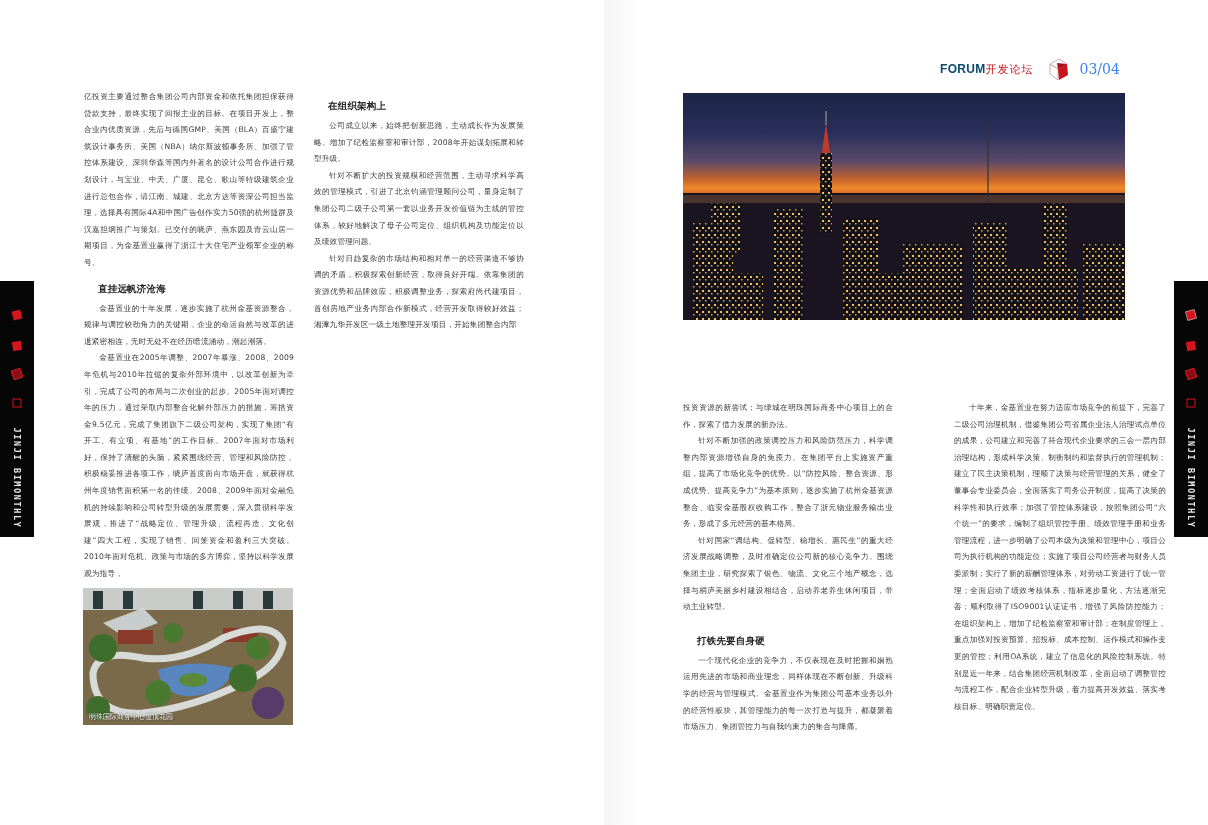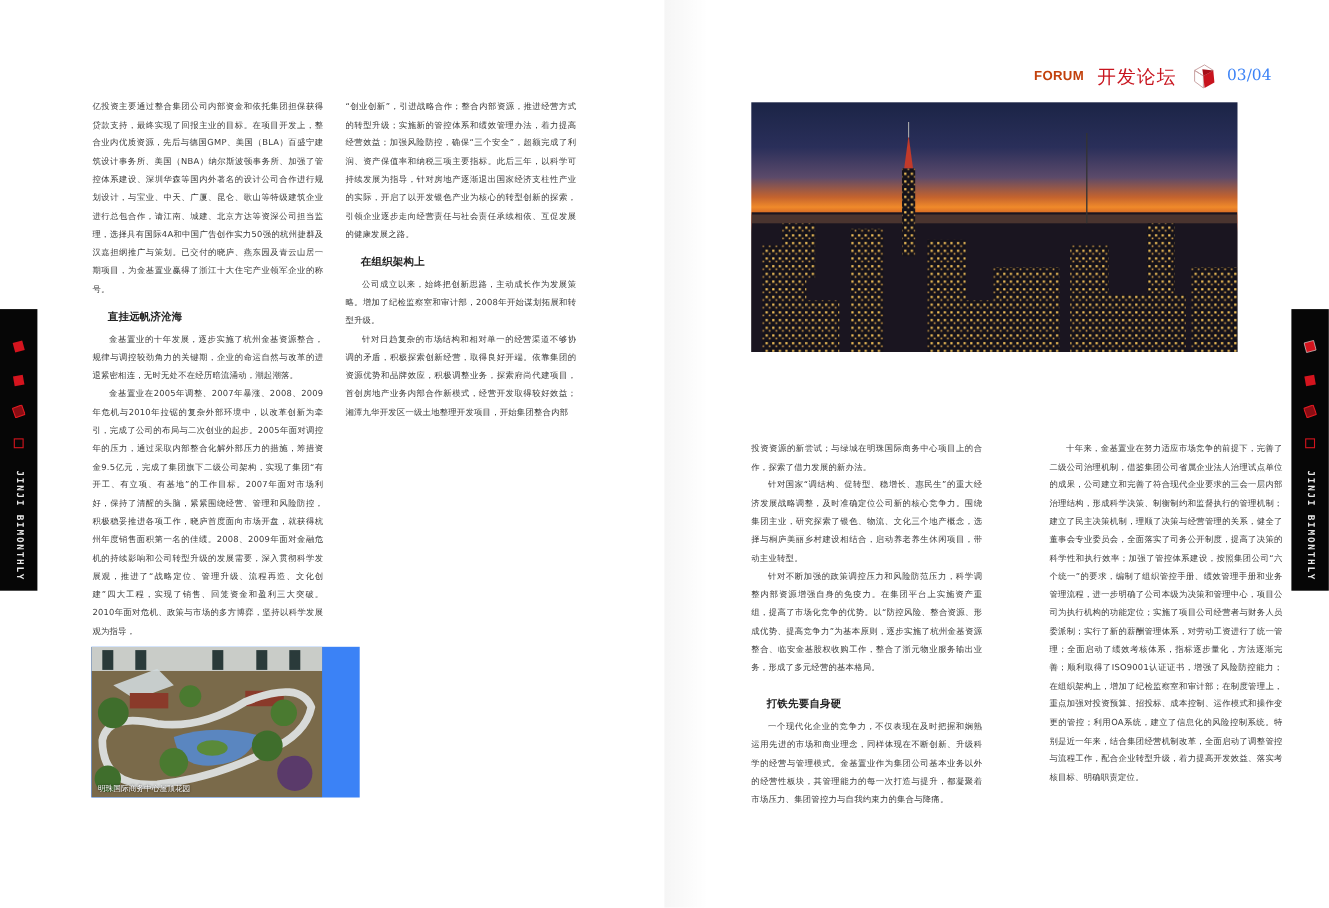--- a/index.html
+++ b/index.html
@@ -10,27 +10,27 @@
   .col p.noindent{text-indent:0;}
   .col h3{margin:9px 0 4px 14px;font-size:9.5px;font-weight:bold;color:#222;line-height:16px;}
   .col .gap{height:8px;}
   .tab{position:absolute;top:281px;width:34px;height:256px;background:#060606;}
   .tab.left{left:0;}
   .tab.right{left:1174px;}
   .tab .cube{position:absolute;left:11px;width:12px;height:12px;}
   .tab .vtext{position:absolute;left:0;top:142px;width:34px;height:110px;display:flex;align-items:center;justify-content:center;}
   .tab .vtext span{display:block;transform:rotate(90deg);white-space:nowrap;color:#e8e8e8;font-family:"DejaVu Sans Mono","Liberation Mono",monospace;font-size:8.5px;letter-spacing:1.6px;font-weight:bold;}
   .header{position:absolute;top:54px;left:940px;height:30px;display:flex;align-items:center;}
-  .header .forum{color:#c2410c;font-family:"Liberation Sans",sans-serif;font-weight:bold;font-size:12px;letter-spacing:0.3px;}
-  .header .cn{color:#c8141e;font-size:17px;margin-left:12px;letter-spacing:1px;}
+  .header .forum{color:#0c4a6e;font-family:"Liberation Sans",sans-serif;font-weight:bold;font-size:12px;letter-spacing:0.3px;}
+  .header .cn{color:#c8141e;font-size:11px;margin-left:0;letter-spacing:1px;}
   .header .logo{margin-left:10px;width:28px;height:28px;}
   .header .pages{margin-left:8px;font-family:"DejaVu Serif","Liberation Serif",serif;font-size:14px;color:#3b82f6;}
   .photo{position:absolute;overflow:hidden;}
   .city{left:683px;top:93px;width:442px;height:227px;background:linear-gradient(to bottom,#1b2446 0%,#2a2f5a 18%,#5b4a6a 30%,#c4632e 38%,#f08a2a 42%,#b8441e 47%,#2a1a1e 52%,#121018 100%);}
-  .garden{left:83px;top:588px;width:244px;height:137px;background:#3b82f6;}
+  .garden{left:83px;top:588px;width:210px;height:137px;background:#404040;}
   .caption{position:absolute;left:6px;bottom:3px;font-size:7px;color:#ffffff;text-shadow:0 0 2px #000;}
 </style>
 </head>
 <body>
 
 <div class="spread-shadow"></div>
 
 <div class="header">
   <span class="forum">FORUM</span>
   <span class="cn">开发论坛</span>
@@ -80,23 +80,23 @@
 </div>
 
 <div class="col" style="left:84px;top:89px;width:210px;">
   <p class="noindent">亿投资主要通过整合集团公司内部资金和依托集团担保获得贷款支持，最终实现了回报主业的目标。在项目开发上，整合业内优质资源，先后与德国GMP、美国（BLA）百盛宁建筑设计事务所、美国（NBA）纳尔斯波顿事务所、加强了管控体系建设、深圳华森等国内外著名的设计公司合作进行规划设计，与宝业、中天、广厦、昆仑、歌山等特级建筑企业进行总包合作，请江南、城建、北京方达等资深公司担当监理，选择具有国际4A和中国广告创作实力50强的杭州捷群及汉嘉担纲推广与策划。已交付的晓庐、燕东园及青云山居一期项目，为金基置业赢得了浙江十大住宅产业领军企业的称号。</p>
   <h3>直挂远帆济沧海</h3>
   <p>金基置业的十年发展，逐步实施了杭州金基资源整合，规律与调控较劲角力的关键期，企业的命运自然与改革的进退紧密相连，无时无处不在经历暗流涌动，潮起潮落。</p>
   <p>金基置业在2005年调整、2007年暴涨、2008、2009年危机与2010年拉锯的复杂外部环境中，以改革创新为牵引，完成了公司的布局与二次创业的起步。2005年面对调控年的压力，通过采取内部整合化解外部压力的措施，筹措资金9.5亿元，完成了集团旗下二级公司架构，实现了集团“有开工、有立项、有基地”的工作目标。2007年面对市场利好，保持了清醒的头脑，紧紧围绕经营、管理和风险防控，积极稳妥推进各项工作，晓庐首度面向市场开盘，就获得杭州年度销售面积第一名的佳绩。2008、2009年面对金融危机的持续影响和公司转型升级的发展需要，深入贯彻科学发展观，推进了“战略定位、管理升级、流程再造、文化创建”四大工程，实现了销售、回笼资金和盈利三大突破。2010年面对危机、政策与市场的多方博弈，坚持以科学发展观为指导，</p>
 </div>
 
 <div class="col" style="left:314px;top:89px;width:210px;">
-  <p class="noindent">“创业创新”，引进战略合作；整合内部资源，推进经营方式的转型升级；实施新的管控体系和绩效管理办法，着力提高经营效益；加强风险防控，确保“三个安全”，超额完成了利润、资产保值率和纳税三项主要指标。此后三年，以科学可持续发展为指导，针对房地产逐渐退出国家经济支柱性产业的实际，开启了以开发银色产业为核心的转型创新的探索，引领企业逐步走向经营责任与社会责任承续相依、互促发展的健康发展之路。</p>
   <h3>在组织架构上</h3>
   <p>公司成立以来，始终把创新思路，主动成长作为发展策略。增加了纪检监察室和审计部，2008年开始谋划拓展和转型升级。</p>
+  <p>针对不断扩大的投资规模和经营范围，主动寻求科学高效的管理模式，引进了北京钧涵管理顾问公司，量身定制了集团公司二级子公司第一套以业务开发价值链为主线的管控体系，较好地解决了母子公司定位、组织机构及功能定位以及绩效管理问题。</p>
   <p>针对日趋复杂的市场结构和相对单一的经营渠道不够协调的矛盾，积极探索创新经营，取得良好开端。依靠集团的资源优势和品牌效应，积极调整业务，探索府尚代建项目，首创房地产业务内部合作新模式，经营开发取得较好效益；湘潭九华开发区一级土地整理开发项目，开始集团整合内部</p>
 </div>
 
 <div class="photo city">
   <svg width="442" height="227" viewBox="0 0 442 227">
     <defs>
       <pattern id="win" width="6" height="7" patternUnits="userSpaceOnUse">
         <rect width="6" height="7" fill="#15121a"></rect>
         <rect x="1" y="1" width="2" height="2" fill="#f4c25a"></rect>
         <rect x="4" y="4" width="1.5" height="1.5" fill="#d9a24a"></rect>
@@ -117,22 +117,22 @@
     <rect x="320" y="175" width="75" height="52" fill="url(#win)"></rect>
     <rect x="360" y="110" width="25" height="70" fill="url(#win)"></rect>
     <rect x="400" y="150" width="42" height="77" fill="url(#win)"></rect>
     <rect x="50" y="180" width="30" height="47" fill="url(#win)"></rect>
     <rect x="195" y="180" width="25" height="47" fill="url(#win)"></rect>
   </svg>
 </div>
 
 <div class="col" style="left:683px;top:400px;width:210px;">
   <p class="noindent">投资资源的新尝试；与绿城在明珠国际商务中心项目上的合作，探索了借力发展的新办法。</p>
+  <p>针对不断加强的政策调控压力和风险防范压力，科学调整内部资源增强自身的免疫力。在集团平台上实施资产重组，提高了市场化竞争的优势。以“防控风险、整合资源、形成优势、提高竞争力”为基本原则，逐步实施了杭州金基资源整合、临安金基股权收购工作，整合了浙元物业服务输出业务，形成了多元经营的基本格局。</p>
   <p>针对国家“调结构、促转型、稳增长、惠民生”的重大经济发展战略调整，及时准确定位公司新的核心竞争力。围绕集团主业，研究探索了银色、物流、文化三个地产概念，选择与桐庐美丽乡村建设相结合，启动养老养生休闲项目，带动主业转型。</p>
-  <p>针对不断加强的政策调控压力和风险防范压力，科学调整内部资源增强自身的免疫力。在集团平台上实施资产重组，提高了市场化竞争的优势。以“防控风险、整合资源、形成优势、提高竞争力”为基本原则，逐步实施了杭州金基资源整合、临安金基股权收购工作，整合了浙元物业服务输出业务，形成了多元经营的基本格局。</p>
   <div class="gap"></div>
   <h3>打铁先要自身硬</h3>
   <p>一个现代化企业的竞争力，不仅表现在及时把握和娴熟运用先进的市场和商业理念，同样体现在不断创新、升级科学的经营与管理模式。金基置业作为集团公司基本业务以外的经营性板块，其管理能力的每一次打造与提升，都凝聚着市场压力、集团管控力与自我约束力的集合与降痛。</p>
 </div>
 
 <div class="col" style="left:913px;top:400px;width:212px;margin-left:41px;">
   <p>十年来，金基置业在努力适应市场竞争的前提下，完善了二级公司治理机制，借鉴集团公司省属企业法人治理试点单位的成果，公司建立和完善了符合现代企业要求的三会一层内部治理结构，形成科学决策、制衡制约和监督执行的管理机制；建立了民主决策机制，理顺了决策与经营管理的关系，健全了董事会专业委员会，全面落实了司务公开制度，提高了决策的科学性和执行效率；加强了管控体系建设，按照集团公司“六个统一”的要求，编制了组织管控手册、绩效管理手册和业务管理流程，进一步明确了公司本级为决策和管理中心，项目公司为执行机构的功能定位；实施了项目公司经营者与财务人员委派制；实行了新的薪酬管理体系，对劳动工资进行了统一管理；全面启动了绩效考核体系，指标逐步量化，方法逐渐完善；顺利取得了ISO9001认证证书，增强了风险防控能力；在组织架构上，增加了纪检监察室和审计部；在制度管理上，重点加强对投资预算、招投标、成本控制、运作模式和操作变更的管控；利用OA系统，建立了信息化的风险控制系统。特别是近一年来，结合集团经营机制改革，全面启动了调整管控与流程工作，配合企业转型升级，着力提高开发效益、落实考核目标、明确职责定位。</p>
 </div>
 
 <div class="photo garden">

